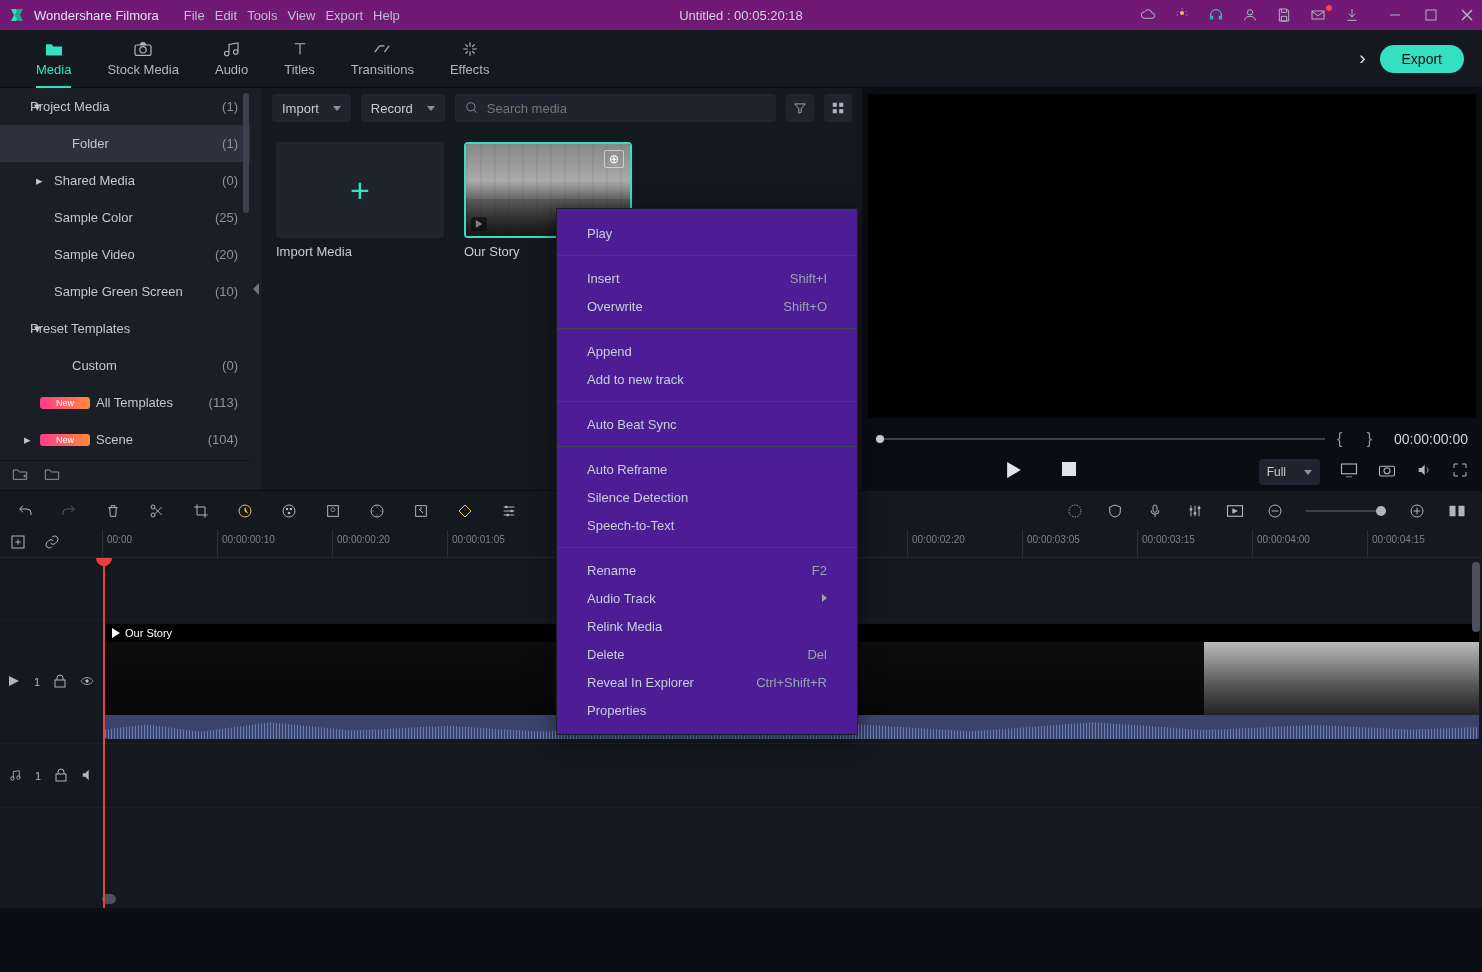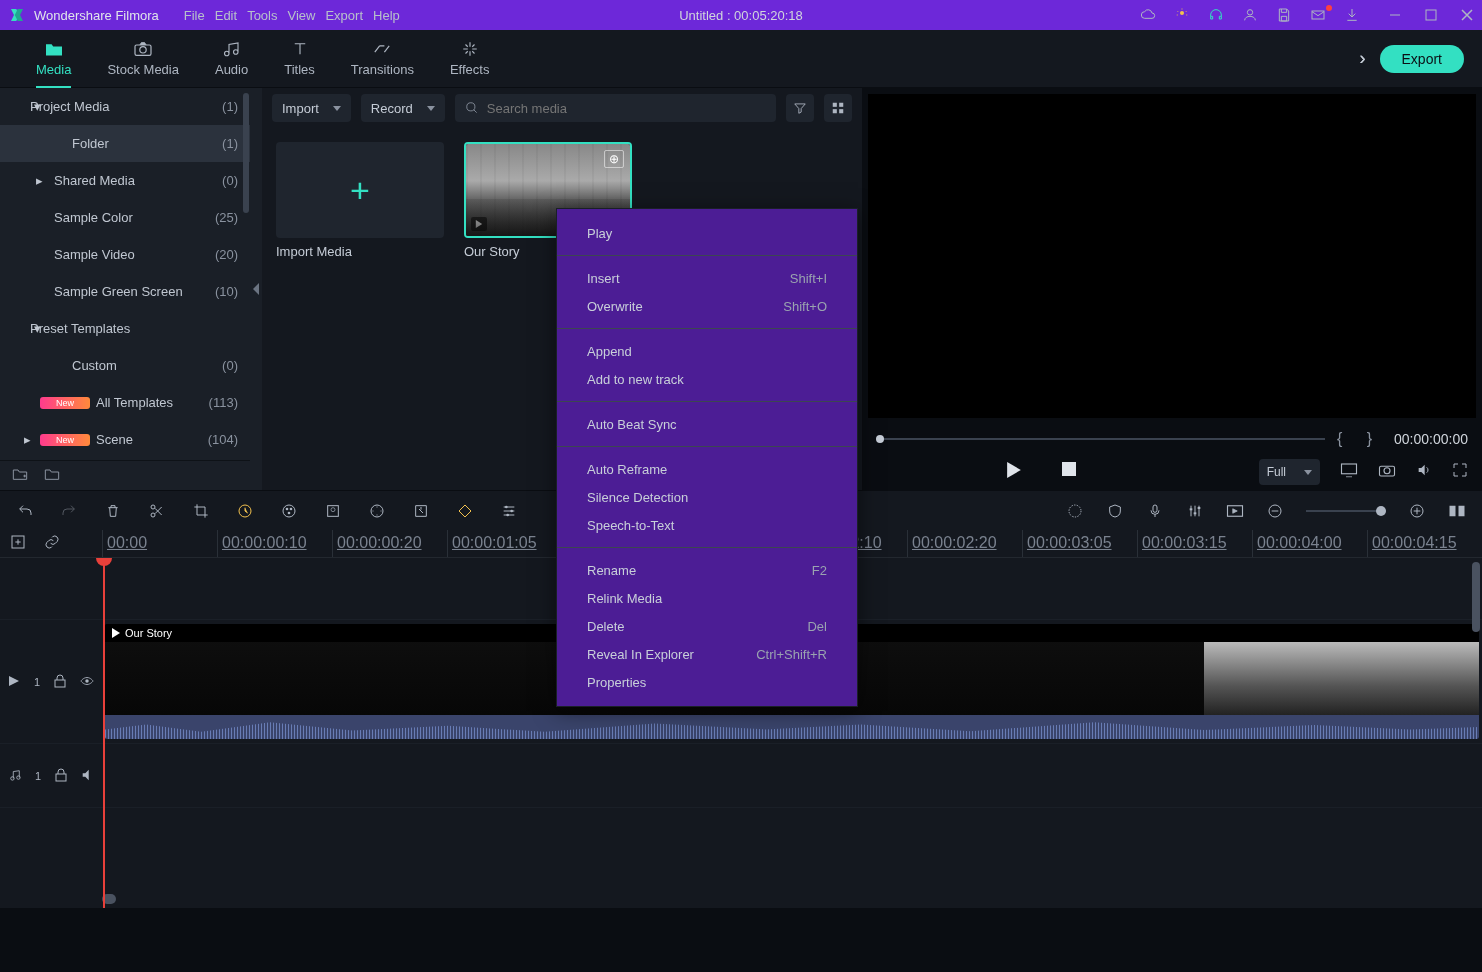--- a/index.html
+++ b/index.html
@@ -1,19 +1,19 @@
 <!DOCTYPE html>
 <html><head>
 <meta charset="utf-8">
 <style>
 * { margin: 0; padding: 0; box-sizing: border-box; font-family: -apple-system, "Segoe UI", sans-serif; user-select: none; }
 body { width: 1482px; height: 972px; background: #0a0d12; color: #c5ccd6; overflow: hidden; position: relative; }
 
 
-.titlebar { height: 30px; background: #6d28d9; display: flex; align-items: center; padding: 0 8px; font-size: 13px; }
+.titlebar { height: 30px; background: #701a75; display: flex; align-items: center; padding: 0 8px; font-size: 13px; }
 .titlebar .logo { width: 18px; height: 18px; margin-right: 8px; display: flex; align-items: center; }
 .titlebar .logo svg { width: 18px; height: 18px; }
 .titlebar .appname { font-size: 13px; color: #e0e4ea; margin-right: 25px; }
 .titlebar .menus { display: flex; gap: 10px; }
 .titlebar .menus span { color: #b8c0cb; cursor: pointer; }
 .titlebar .center { position: absolute; left: 50%; transform: translateX(-50%); color: #d0d5dc; }
 .titlebar .right { margin-left: auto; display: flex; gap: 18px; align-items: center; }
 .titlebar .right .ico { width: 16px; height: 16px; display: flex; align-items: center; justify-content: center; cursor: pointer; }
 .titlebar .wincontrols { display: flex; gap: 22px; margin-left: 10px; }
 .titlebar .wincontrols .ico { width: 14px; height: 14px; }
@@ -91,21 +91,21 @@
 .tltoolbar .right { margin-left: auto; display: flex; align-items: center; gap: 22px; }
 .zoomslider { width: 80px; height: 2px; background: #3a424f; position: relative; }
 .zoomslider::after { content:""; position:absolute; right:0; top:-4px; width:10px; height:10px; background:#aeb6c2; border-radius:50%; }
 
 
 .tlruler { height: 28px; background: #14181f; display: flex; position: relative; border-bottom: 1px solid #23282f; }
 .tlruler .trackhead { width: 102px; display: flex; align-items: center; padding: 0 10px; gap: 18px; }
 .tlruler .ruler { flex: 1; position: relative; overflow: hidden; }
 .tlruler .ruler .ticks { position: absolute; inset: 0; display: flex; }
 .tlruler .ruler .tick { flex: 1; border-left: 1px solid #2a3038; position: relative; }
-.tlruler .ruler .tick span { position: absolute; left: 4px; top: 4px; font-size: 16px; color: #7a828f; white-space: nowrap; text-decoration: underline; }
+.tlruler .ruler .tick span { position: absolute; left: 4px; top: 4px; font-size: 10px; color: #7a828f; white-space: nowrap; }
 
 
 .tlbody { height: 350px; background: #14181f; position: relative; overflow: hidden; }
 .tlrow { display: flex; border-bottom: 1px solid #1a1f27; position: relative; }
 .tlrow .head { width: 102px; display: flex; align-items: center; justify-content: center; gap: 14px; font-size: 11px; color: #aeb6c2; }
 .tlrow .lane { flex: 1; position: relative; }
 .tlrow.spacer { height: 62px; }
 .tlrow.video { height: 124px; }
 .tlrow.audio { height: 64px; }
 .playhead { position: absolute; left: 103px; top: 0; bottom: 0; width: 2px; background: #e8403a; z-index: 5; }
@@ -716,20 +716,24 @@
     </div>
     <div class="item">
       <span>Speech-to-Text</span>
     </div>
     <div class="sep"></div>
     <div class="item">
       <span>Rename</span>
       <span class="sc">F2</span>
     </div>
     <div class="item">
+      <span>Audio Track</span>
+      <span class="sub"></span>
+    </div>
+    <div class="item">
       <span>Relink Media</span>
     </div>
     <div class="item">
       <span>Delete</span>
       <span class="sc">Del</span>
     </div>
     <div class="item">
       <span>Reveal In Explorer</span>
       <span class="sc">Ctrl+Shift+R</span>
     </div>

